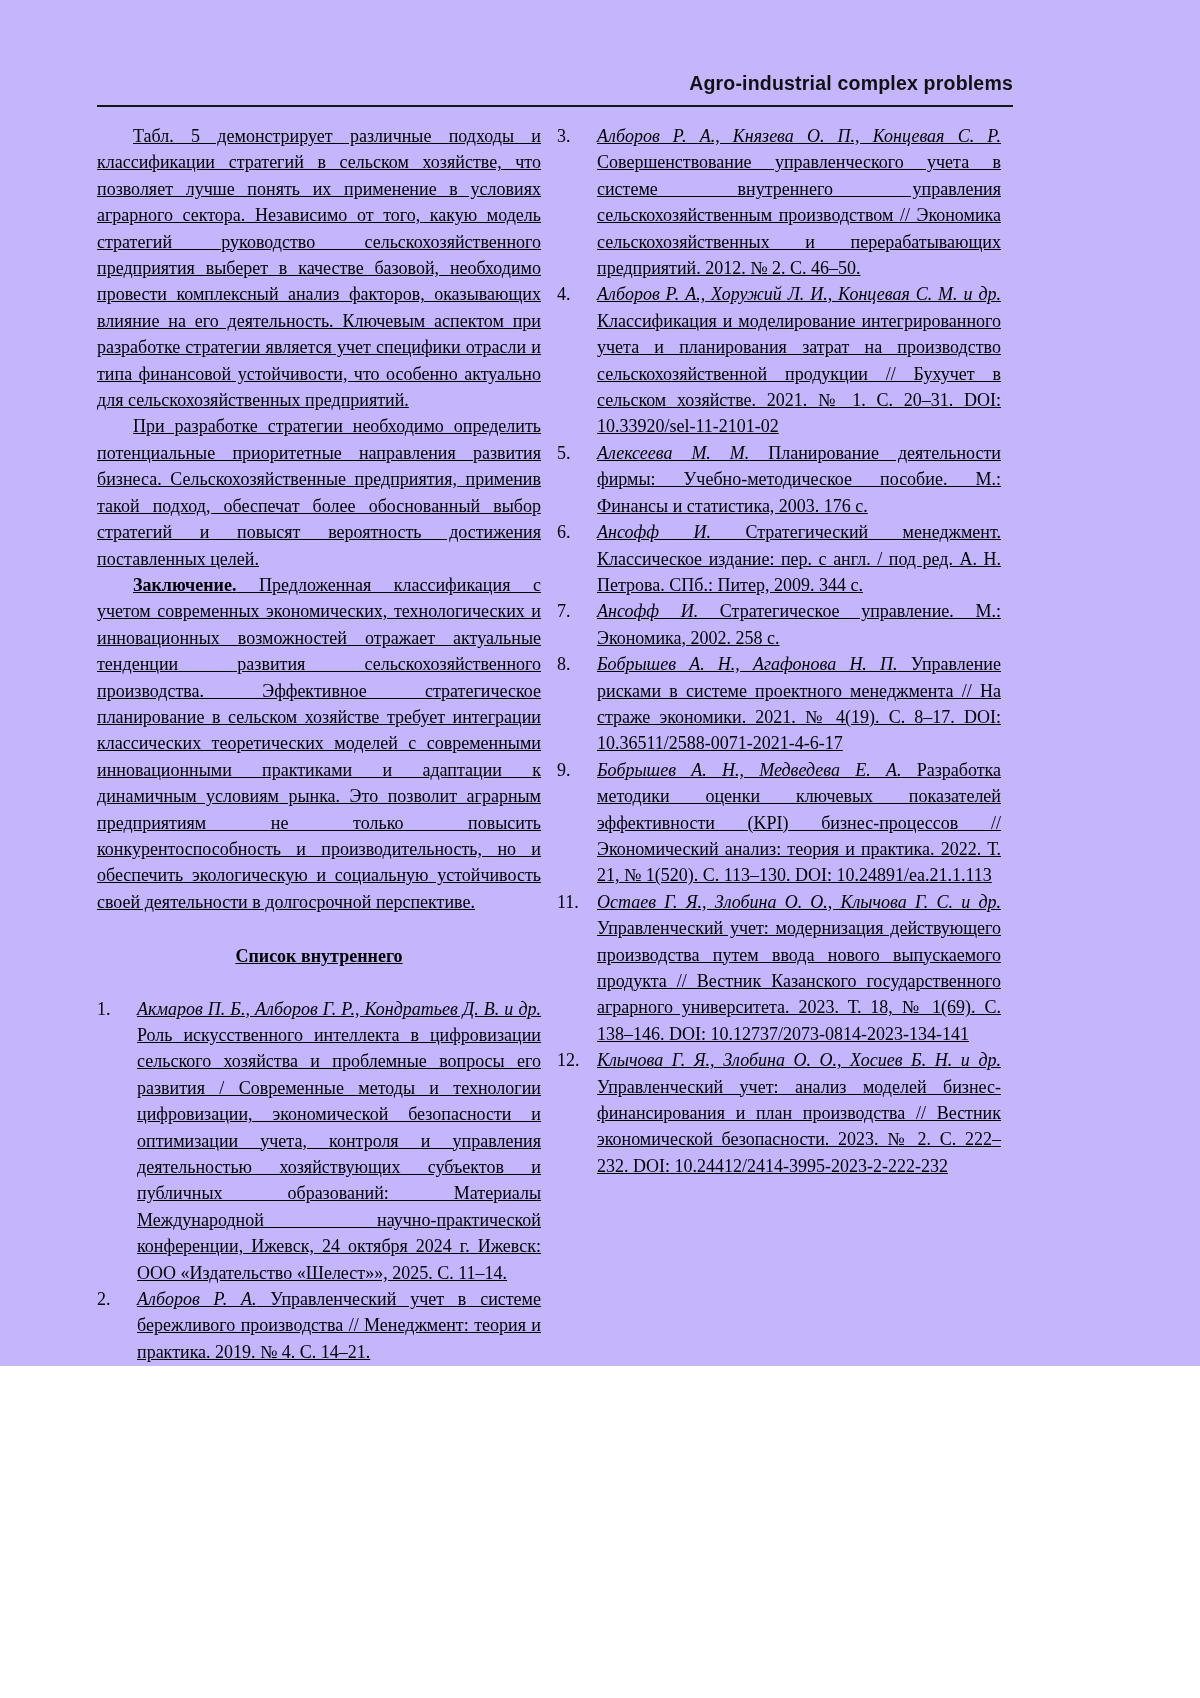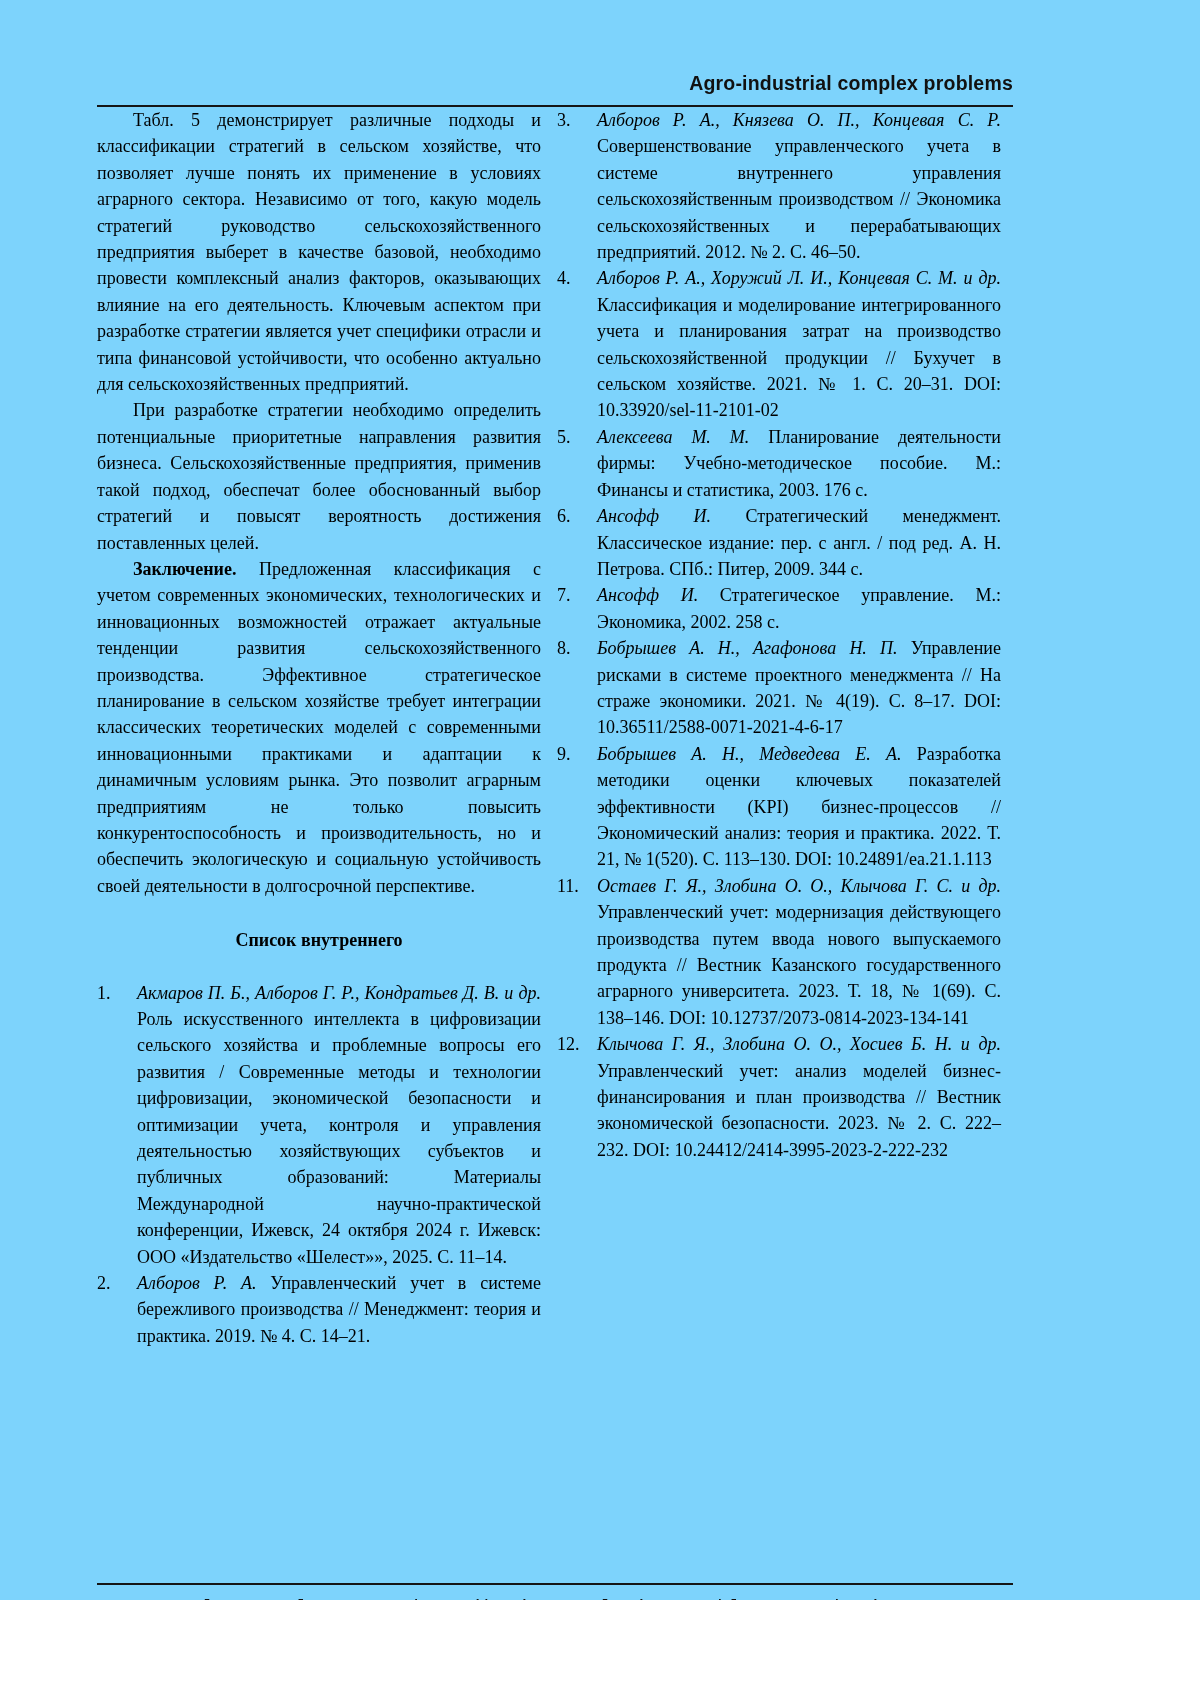--- a/index.html
+++ b/index.html
@@ -3,23 +3,23 @@
 <meta charset="utf-8">
 <style>
   html, body {
     margin: 0;
     padding: 0;
     background: #ffffff;
   }
   .page {
     position: relative;
     width: 1200px;
-    height: 1600px;
+    height: 1366px;
     box-sizing: border-box;
-    background: #7dd3fc;
+    background: #c4b5fd;
     color: #000000;
     font-family: "Liberation Serif", serif;
     overflow: hidden;
   }
   .content {
     position: absolute;
     left: 97px;
     top: 72px;
     width: 916px;
   }
@@ -32,20 +32,22 @@
     color: #111111;
   }
   .head-rule {
     border: none;
     border-top: 2.5px solid #151515;
     margin: 10px 0 0 0;
   }
   .columns {
     display: flex;
     gap: 16px;
+    margin-top: 16px;
+    text-decoration: underline;
   }
   .col {
     width: 444px;
     font-size: 18px;
     line-height: 26.4px;
     text-align: justify;
   }
   .body-par {
     margin: 0;
     text-indent: 36px;

